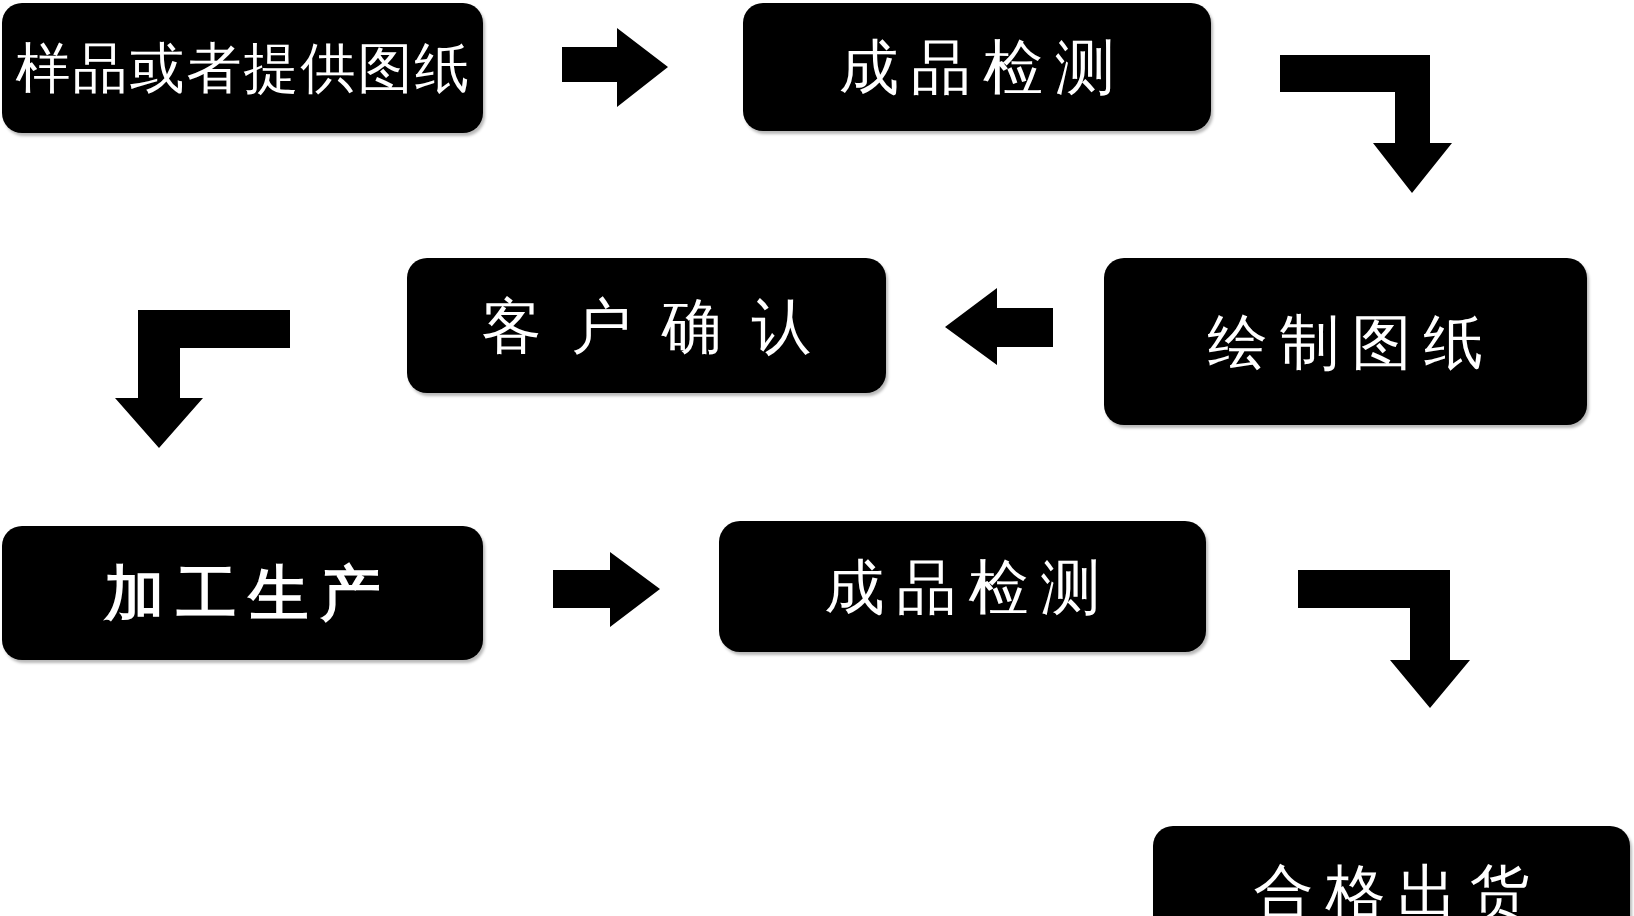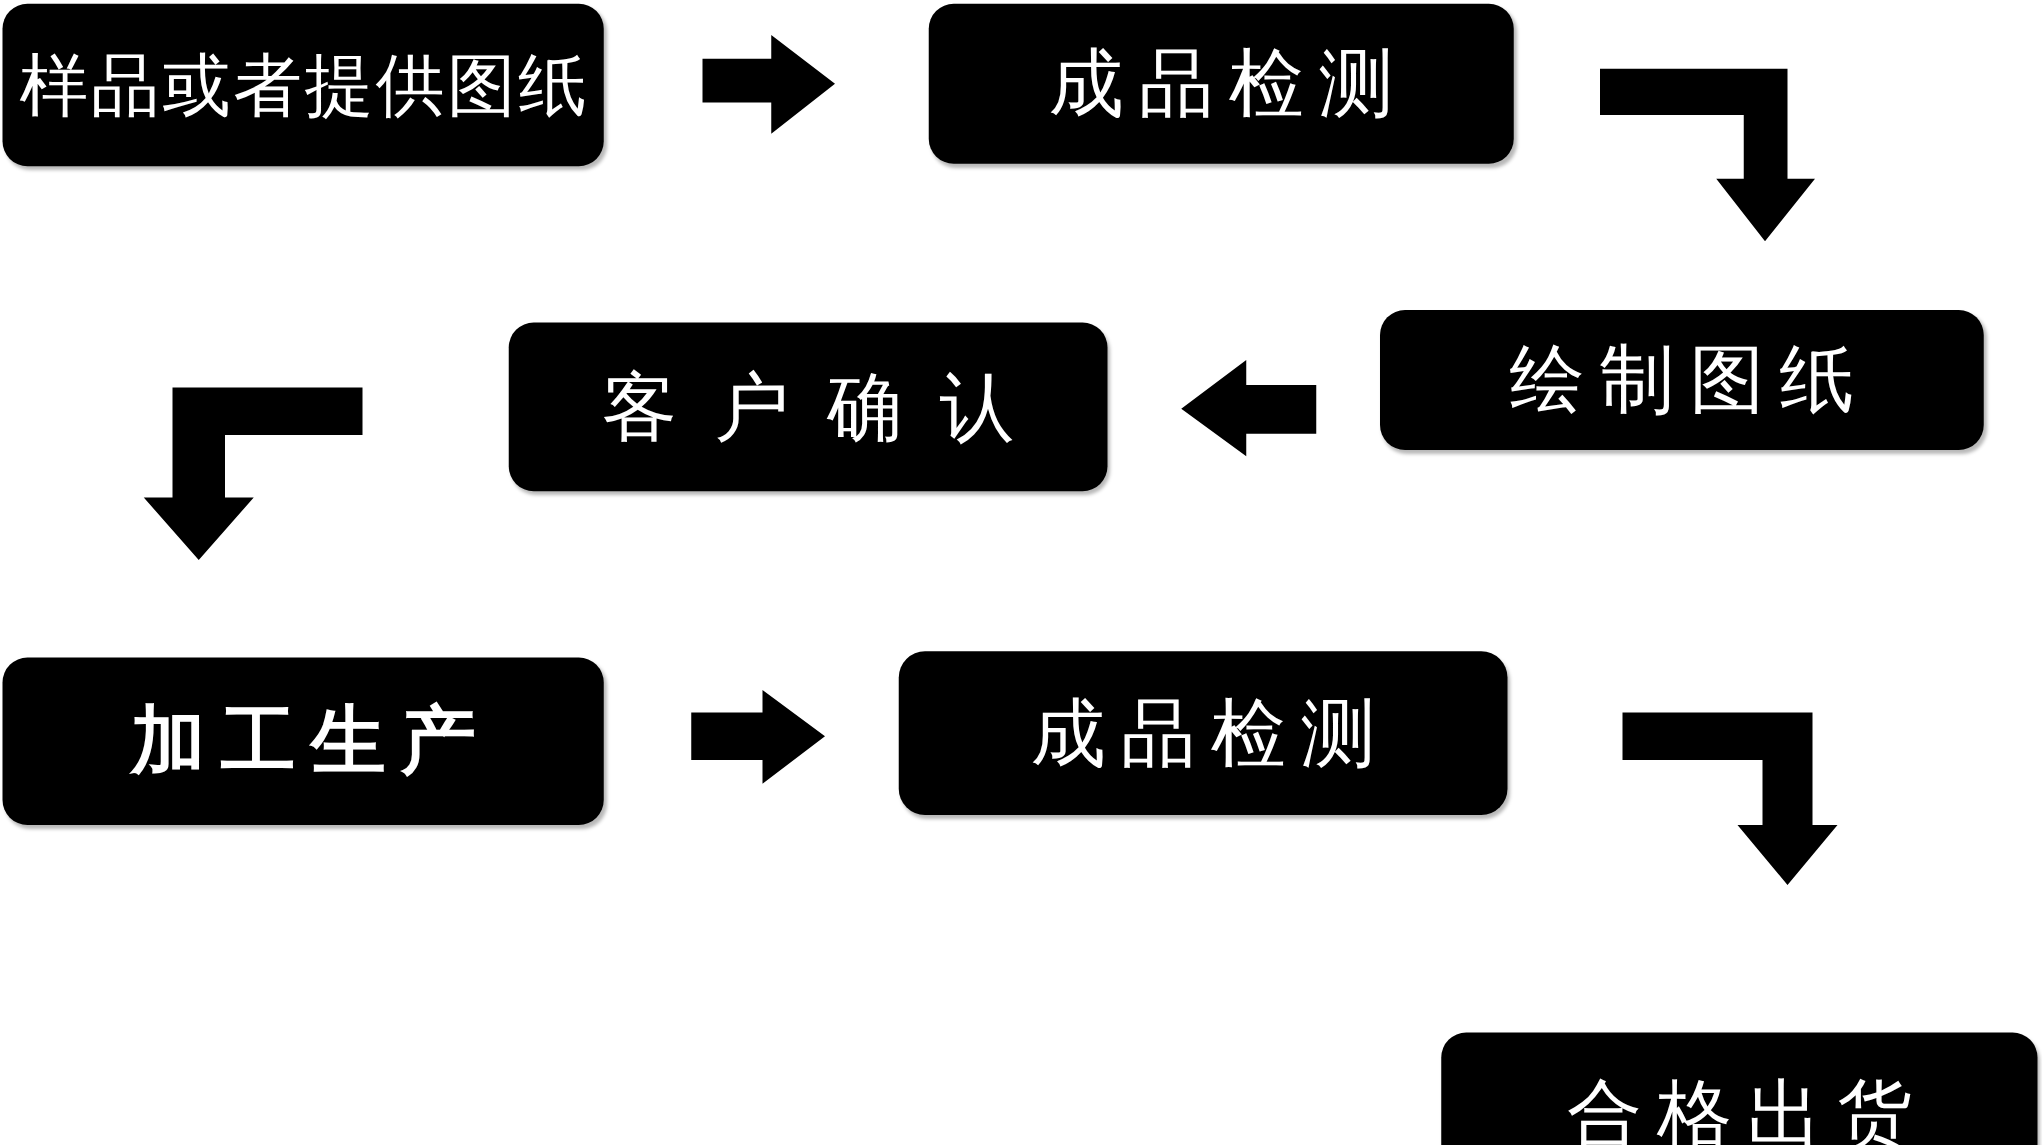--- a/index.html
+++ b/index.html
@@ -30,21 +30,21 @@
     padding-left: 12px;      
     box-sizing: border-box;
     box-shadow: 2px 3px 3px rgba(0,0,0,0.28);
     white-space: nowrap;
     line-height: 1;
   }
   
   .n1 { left: 2px;    top: 3px;   width: 481px; height: 130px; font-size: 55px; letter-spacing: 2px; padding-left: 2px; }
   .n2 { left: 743px;  top: 3px;   width: 468px; height: 128px; }
   .n3 { left: 407px;  top: 258px; width: 479px; height: 135px; letter-spacing: 30px; padding-left: 30px; }
-  .n4 { left: 1104px; top: 248px; width: 483px; height: 112px; }
+  .n4 { left: 1104px; top: 258px; width: 483px; height: 167px; }
   .n5 { left: 2px;    top: 526px; width: 481px; height: 134px; font-weight: bold; }
   .n6 { left: 719px;  top: 521px; width: 487px; height: 131px; border-radius: 21px; }
   .n7 { left: 1153px; top: 778px; width: 477px; height: 131px; margin-top: 48px; }
 
   .arrow-layer {
     position: absolute;
     left: 0;
     top: 0;
     width: 1634px;
     height: 916px;

